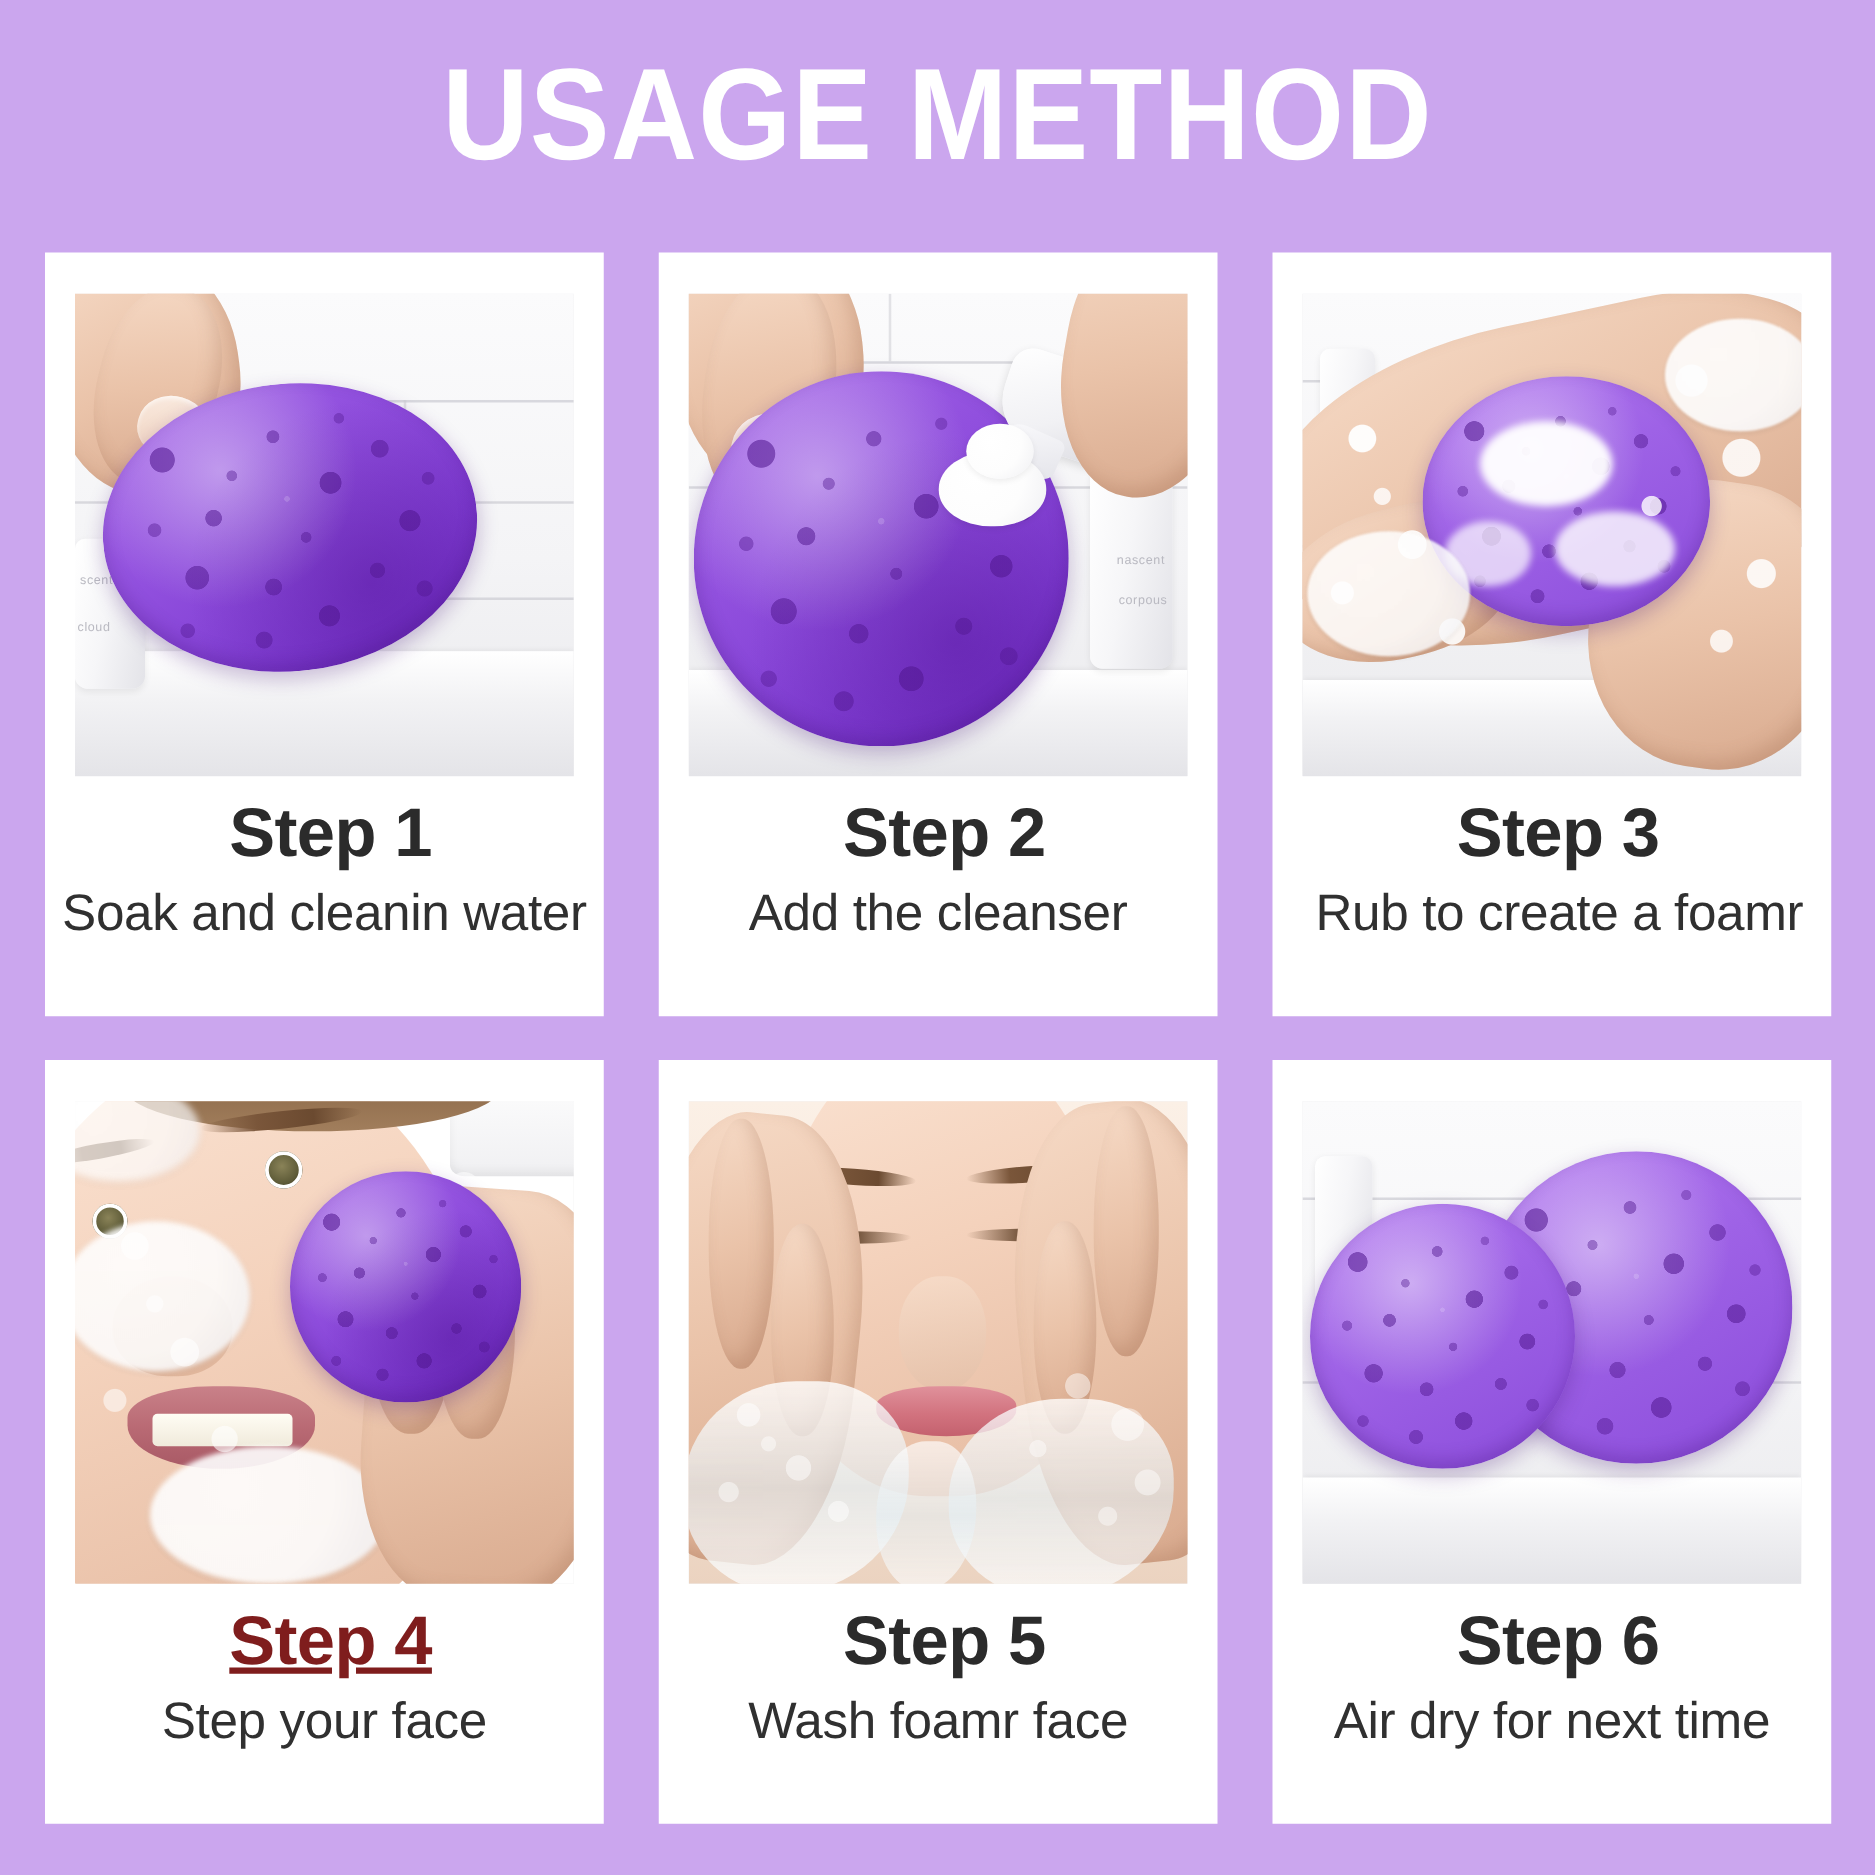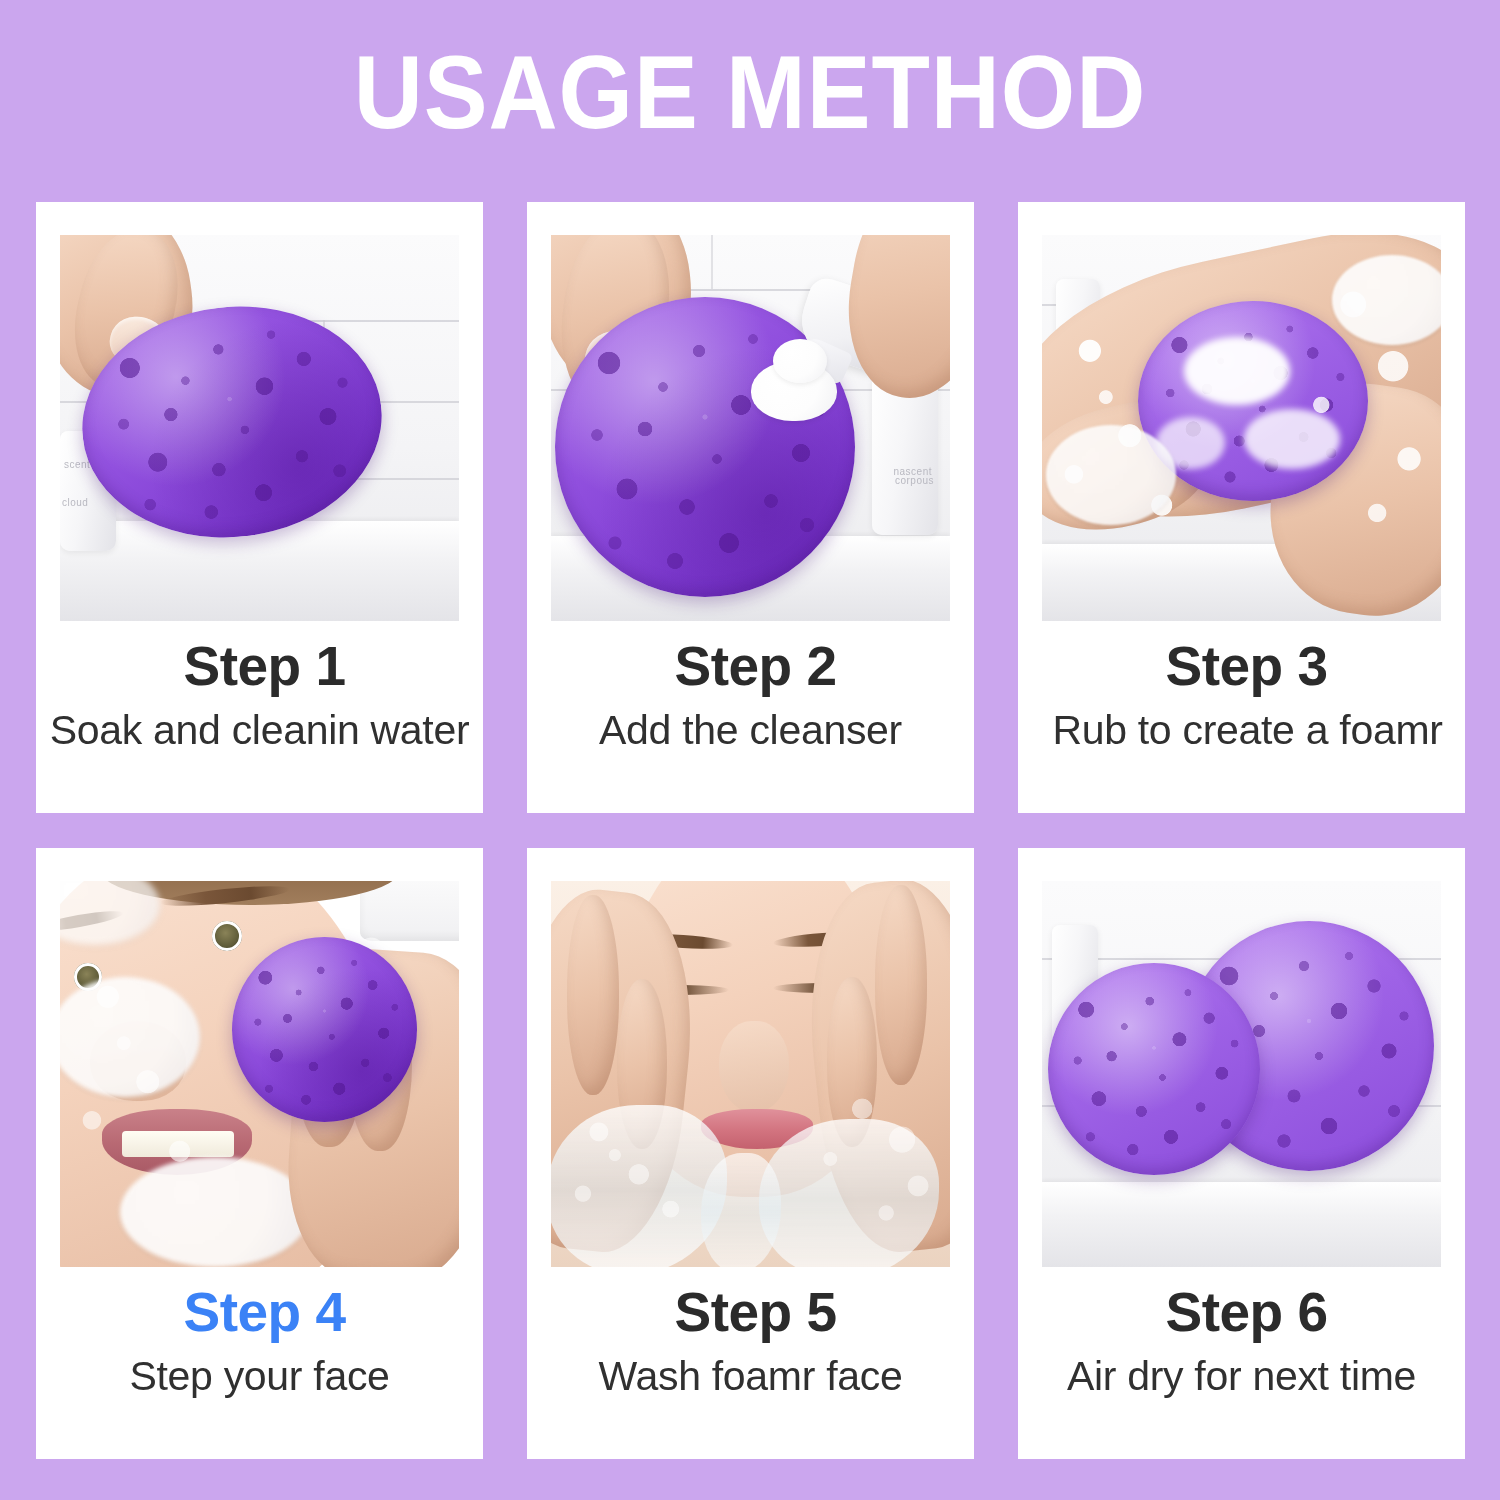--- a/index.html
+++ b/index.html
@@ -290,21 +290,21 @@
 
   <div class="step-card">
     <div class="photo-frame">
       <div class="scene">
         <div class="tile-bg"></div>
         <div class="tile-line" style="top:14%"></div>
         <div class="tile-line" style="top:40%"></div>
         <div class="tile-vline" style="left:40%;top:0%;height:14%"></div>
         <div class="counter" style="height:22%"></div>
         <div class="bottle" style="right:12px;top:140px;width:66px;height:160px;"></div>
-        <div class="bottle-label" style="right:18px;top:208px;margin-top:23px;">nascent</div>
+        <div class="bottle-label" style="right:18px;top:208px;">nascent</div>
         <div class="bottle-label" style="right:16px;top:240px;">corpous</div>
 
         <div class="hand-part" style="left:-10px;top:-46px;width:150px;height:200px;border-radius:40% 46% 52% 46%;transform:rotate(-6deg);"></div>
         <div class="hand-part" style="left:12px;top:-16px;width:104px;height:190px;border-radius:46% 46% 50% 50%;transform:rotate(8deg);"></div>
         <div class="nail" style="left:34px;top:96px;width:64px;height:58px;transform:rotate(10deg);"></div>
 
         <div class="sponge" style="left:4px;top:62px;width:300px;height:300px;">
           <div class="pores"></div>
         </div>
 
@@ -377,21 +377,21 @@
 
         <div class="hand-part" style="left:232px;top:70px;width:200px;height:330px;border-radius:34% 40% 40% 36%;transform:rotate(4deg);"></div>
         <div class="hand-part" style="left:236px;top:96px;width:66px;height:170px;border-radius:46%;"></div>
         <div class="hand-part" style="left:288px;top:80px;width:64px;height:190px;border-radius:46%;"></div>
         <div class="sponge" style="left:172px;top:56px;width:185px;height:185px;">
           <div class="pores"></div>
         </div>
       </div>
     </div>
     <div class="caption-block">
-      <div class="step-heading" style="color: #3b82f6;">Step 4</div>
+      <div class="step-heading" style="color: #7f1d1d; text-decoration: underline;">Step 4</div>
       <div class="step-desc" style="color: rgb(48, 48, 48);">Step your face</div>
     </div>
   </div>
 
   <div class="step-card">
     <div class="photo-frame">
       <div class="scene">
         <div class="face-bg" style="background:linear-gradient(180deg,#FBF0E6 0%,#F5E3D4 60%,#EBD3C0 100%);"></div>
         <div class="face-oval" style="left:66px;top:-54px;width:272px;height:370px;"></div>
         <div class="brow" style="left:82px;top:54px;width:100px;height:13px;transform:rotate(4deg);"></div>

